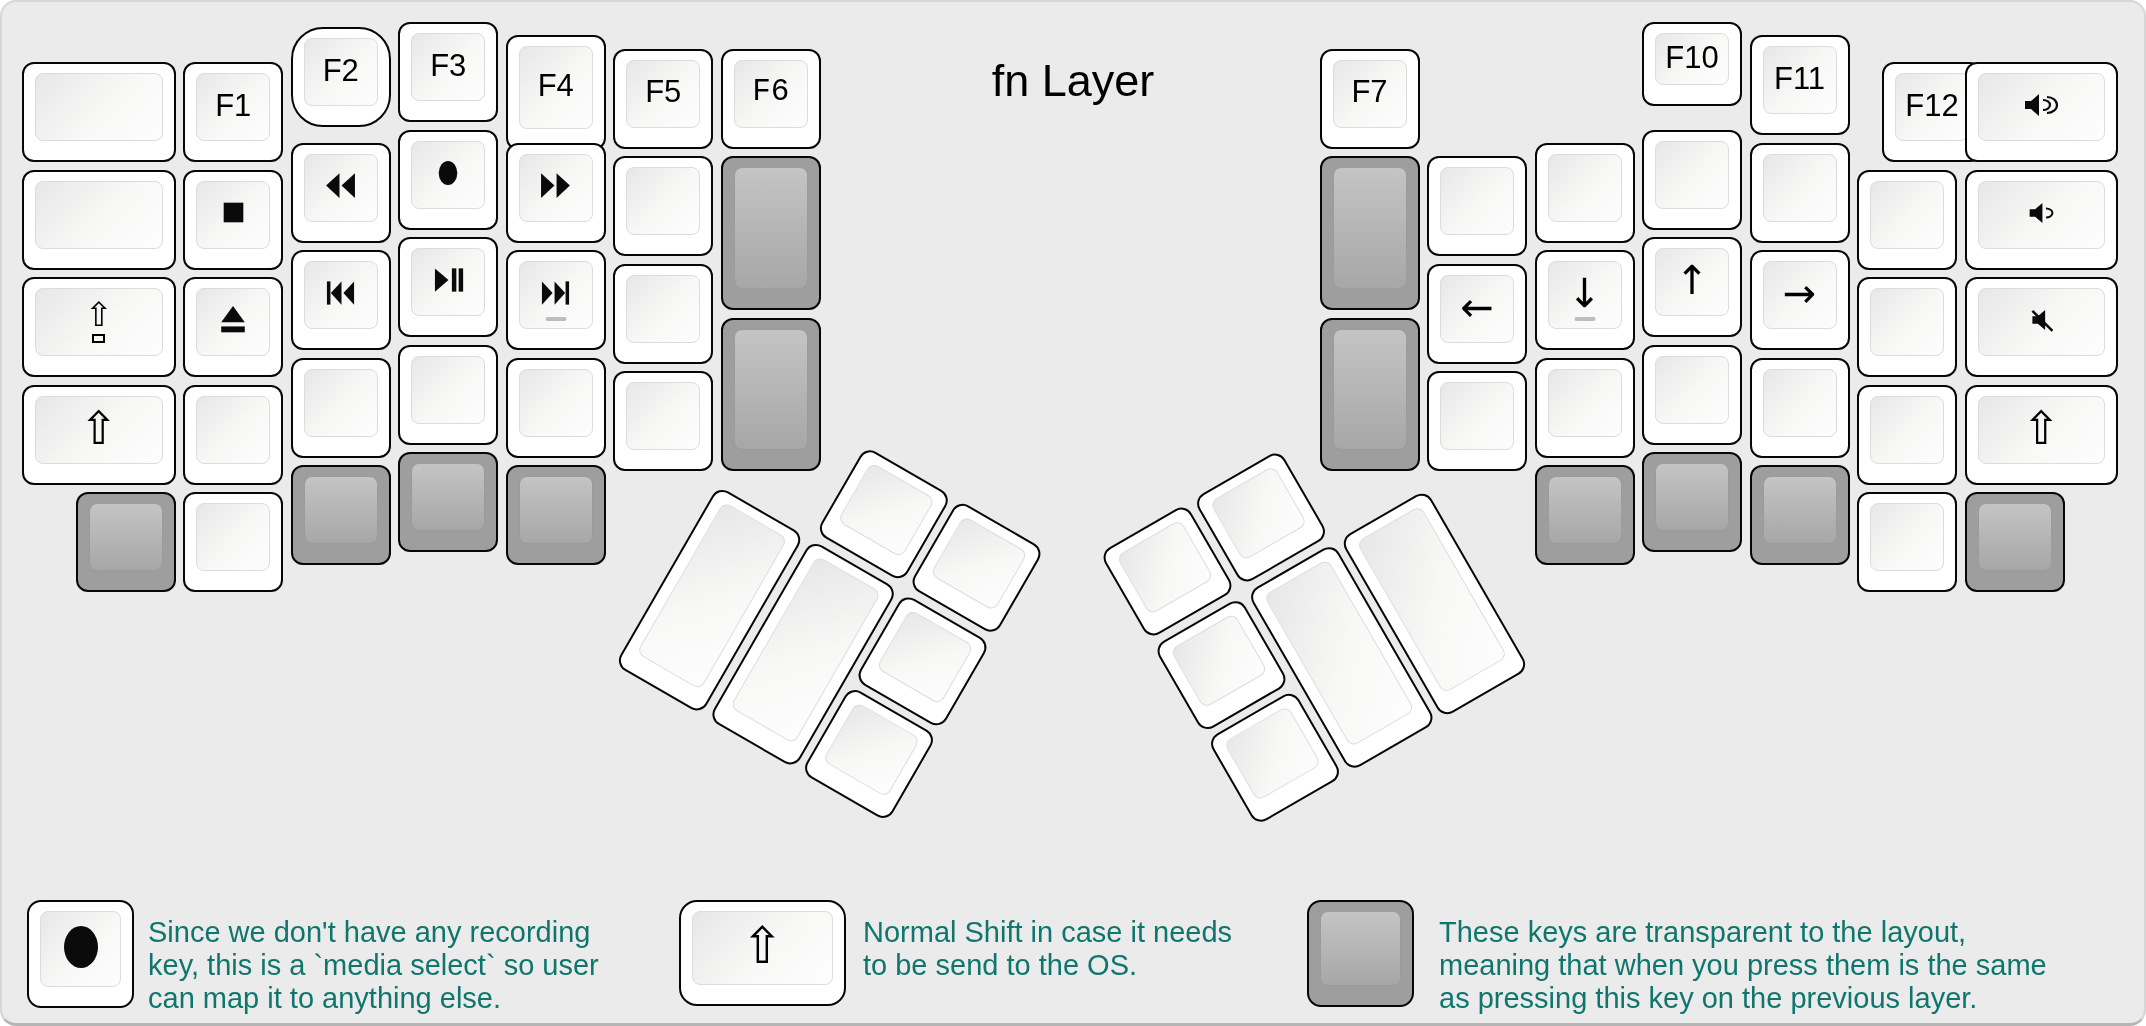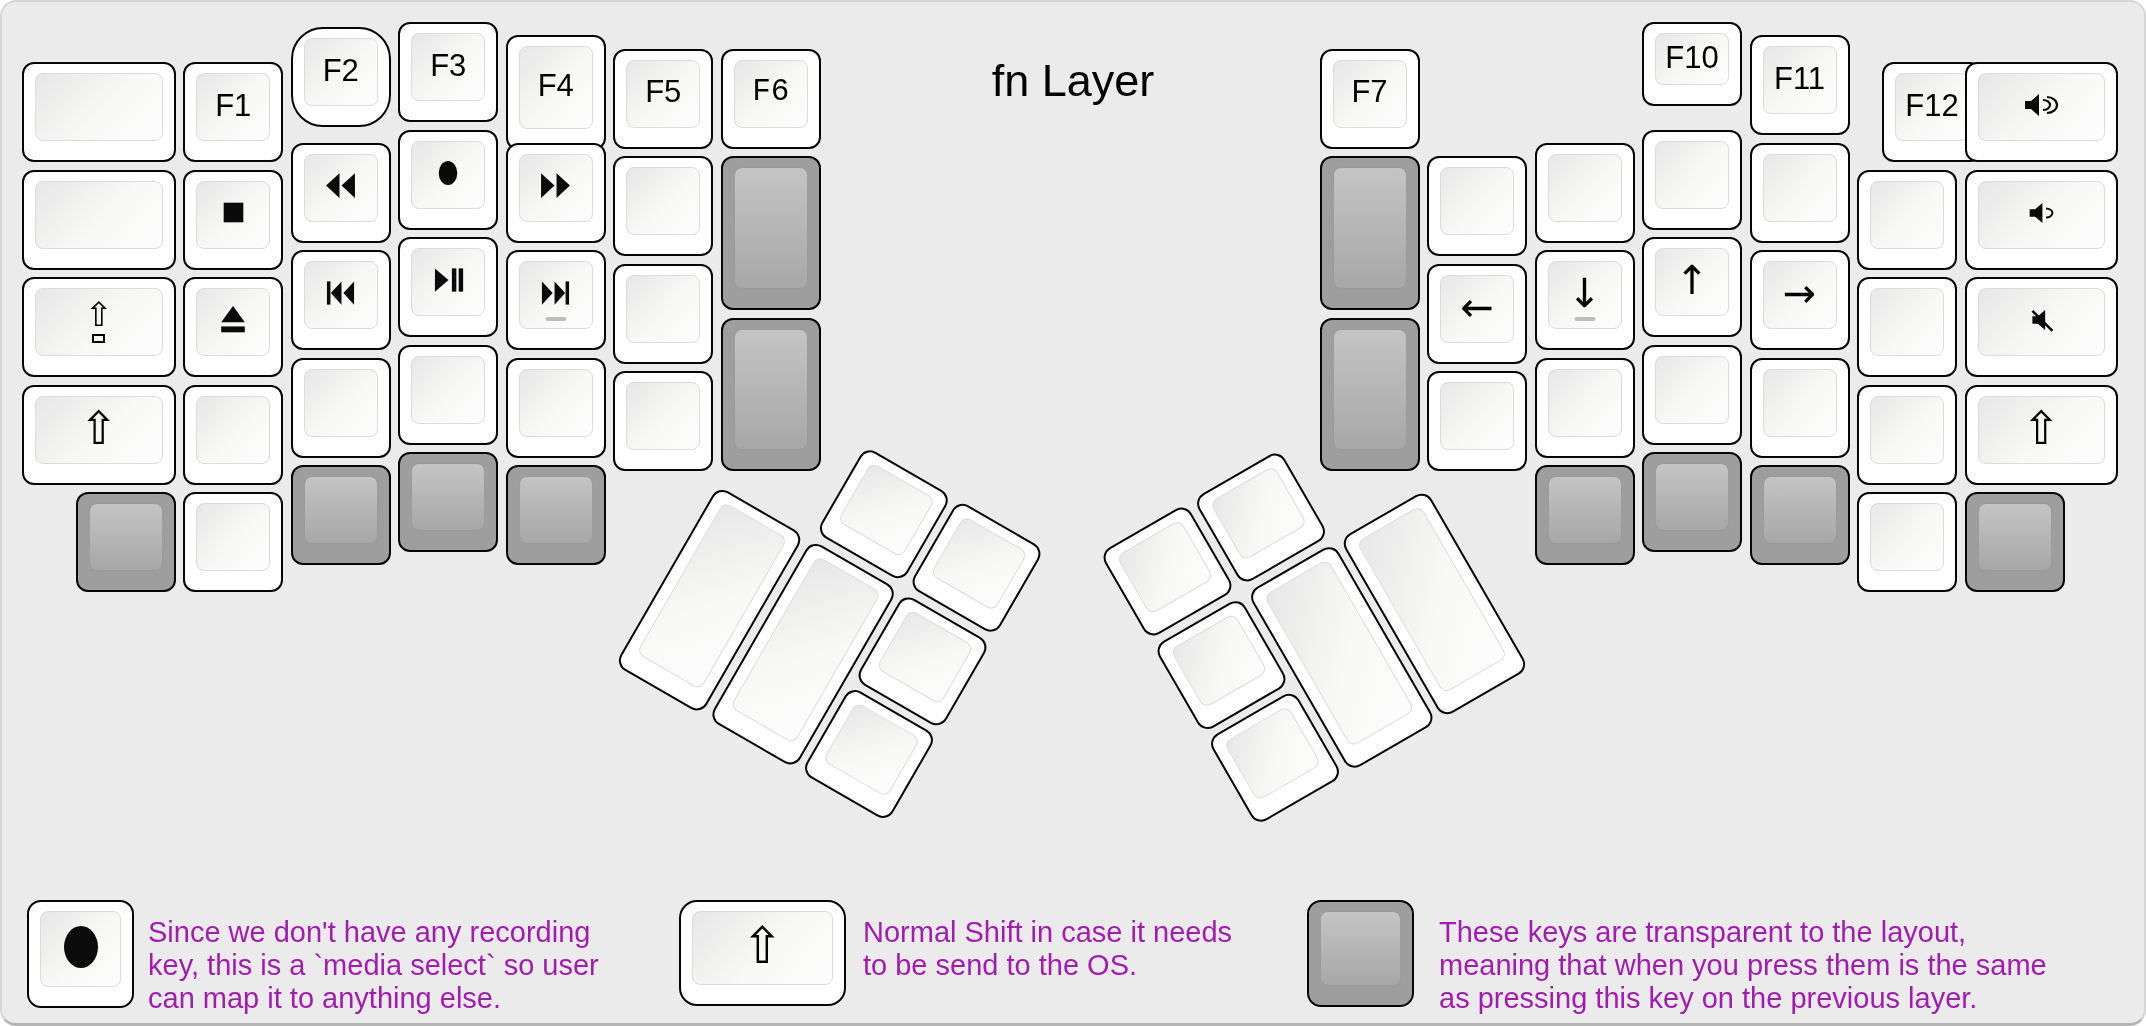--- a/index.html
+++ b/index.html
@@ -39,21 +39,21 @@
   .homing{
     position:absolute;left:50%;bottom:7px;transform:translateX(-50%);
     width:21px;height:4px;border-radius:2px;background:#bdbdbd;
   }
   .cluster{position:absolute;width:322.5px;height:322.5px;}
   .cluster.left{transform:rotate(30deg);transform-origin:0 0;}
   .cluster.right{transform:rotate(-30deg);transform-origin:100% 0;}
   
   .legend-key{position:absolute;}
   .legend-text{
-    position:absolute;top:914px;font-size:29px;line-height:33px;color:#a21caf;
+    position:absolute;top:914px;font-size:29px;line-height:33px;color:#0f766e;
     white-space:pre-line;
   }
   .record-dot{width:34px;height:42px;border-radius:50%;background:#0b0b0b;display:block;}
   .legend-key .glyph.shift{font-size:50px;}
 </style>
 </head>
 <body>
 
 <div id="canvas">
   <div class="kb-title">fn Layer</div>

